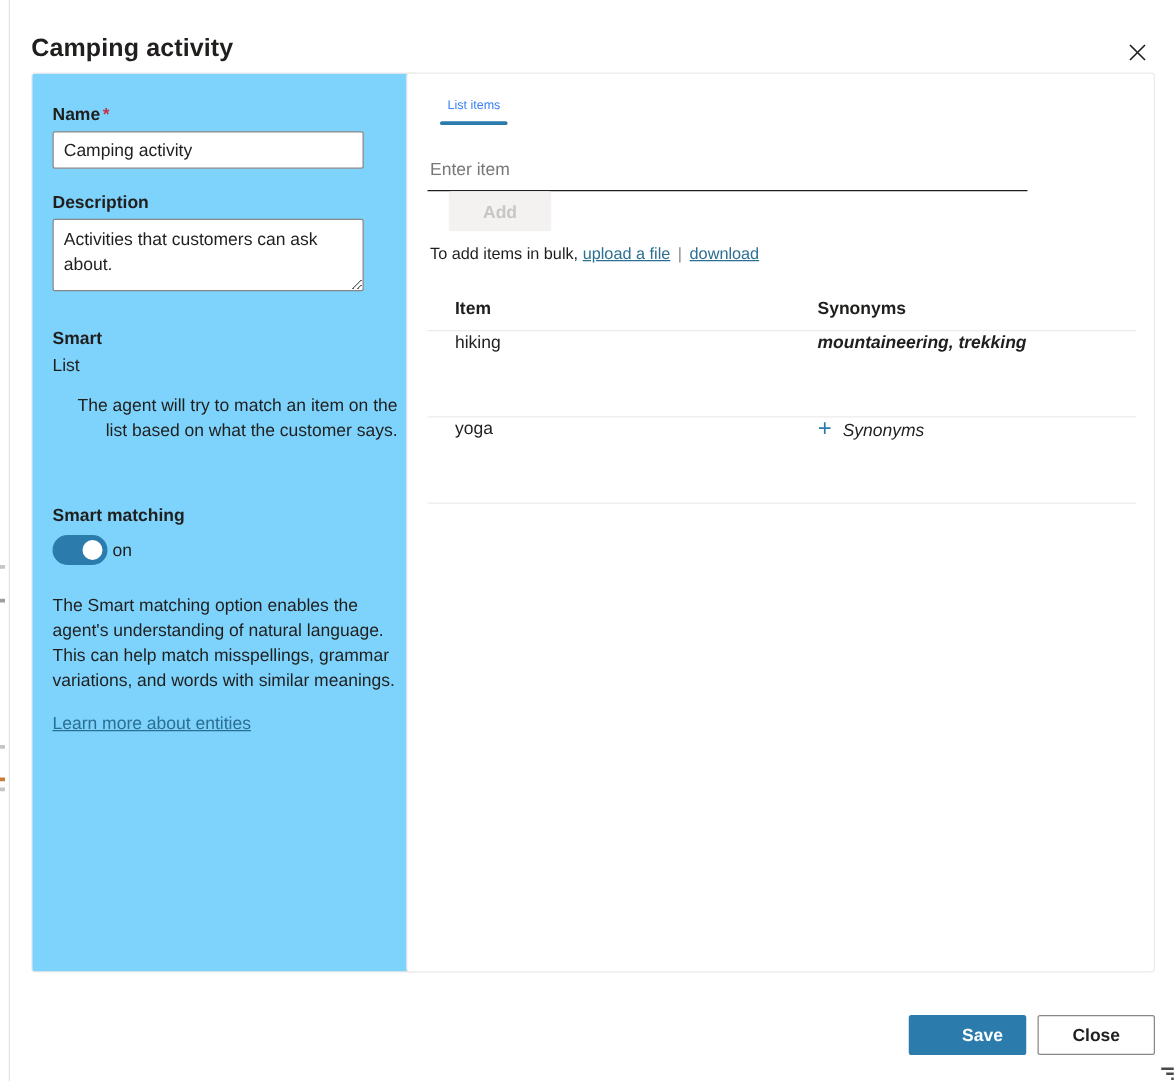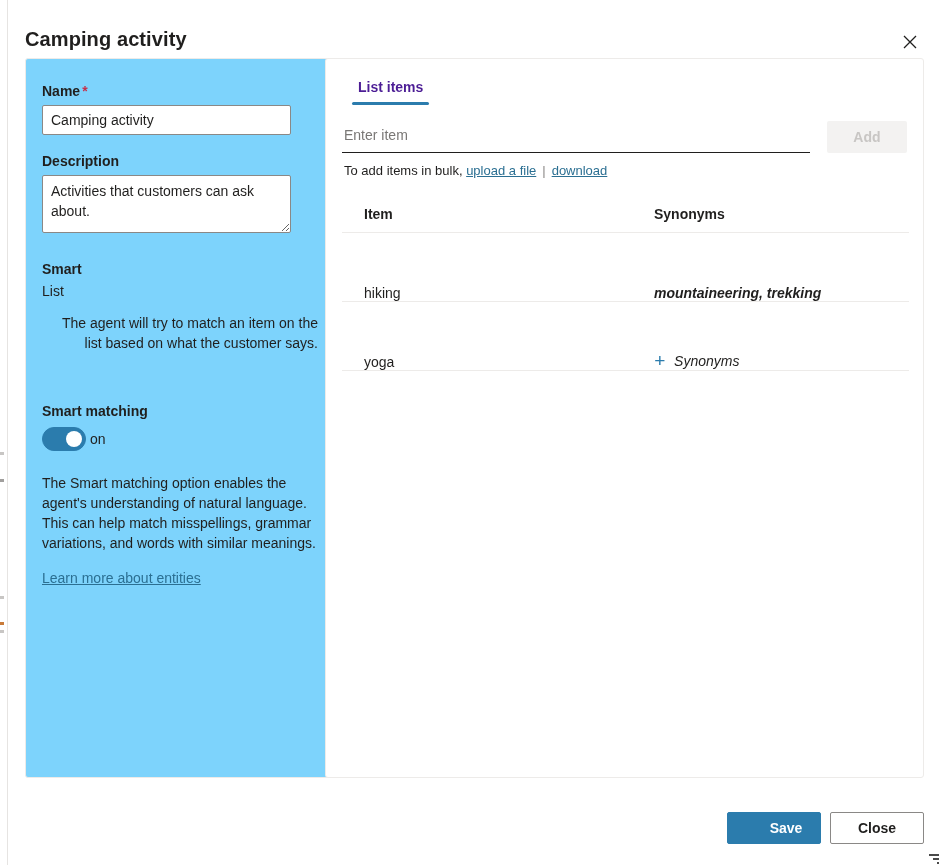--- a/index.html
+++ b/index.html
@@ -216,43 +216,44 @@
   }
 
   .tabs {
     position: relative;
     height: 42px;
     margin-top: 12px;
     padding-left: 10px;
   }
   .tab {
     display: inline-block;
-    font-size: 14px;
-    font-weight: 700;
-    color: #4c1d95;
+    font-size: 10px;
+    font-weight: 400;
+    color: #3b82f6;
     padding: 8px 6px 10px 6px;
     cursor: pointer;
     position: relative;
   }
   .tab.active::after {
     content: "";
     position: absolute;
     left: 0; right: 0;
     bottom: 0;
     height: 3px;
     border-radius: 2px;
     background: #2b7cad;
   }
 
   .add-row {
     position: relative;
     display: flex;
     align-items: flex-start;
     padding-left: 0;
     margin-top: 8px;
+    flex-direction: column;
   }
   .underline-input {
     width: 480px;
     height: 32px;
     border: none;
     border-bottom: 1px solid #201f1e;
     background: transparent;
     font-family: "Liberation Sans", sans-serif;
     font-size: 14px;
     color: #201f1e;
@@ -304,21 +305,21 @@
   .t-head .th {
     font-size: 14px;
     font-weight: 600;
     color: #201f1e;
   }
   .col-item { width: 312px; padding-left: 22px; }
   .col-syn  { width: 255px; }
 
   .t-row {
     display: flex;
-    align-items: flex-end;
+    align-items: flex-start;
     height: 69px;
     border-bottom: 1px solid #edebe9;
   }
   .t-row .td {
     font-size: 14px;
     color: #201f1e;
   }
   .td.item-cell { width: 312px; padding-left: 22px; }
   .td.syn-cell  { width: 255px; font-style: italic; }
   .syn-filled { font-weight: 600; color: #201f1e; }

